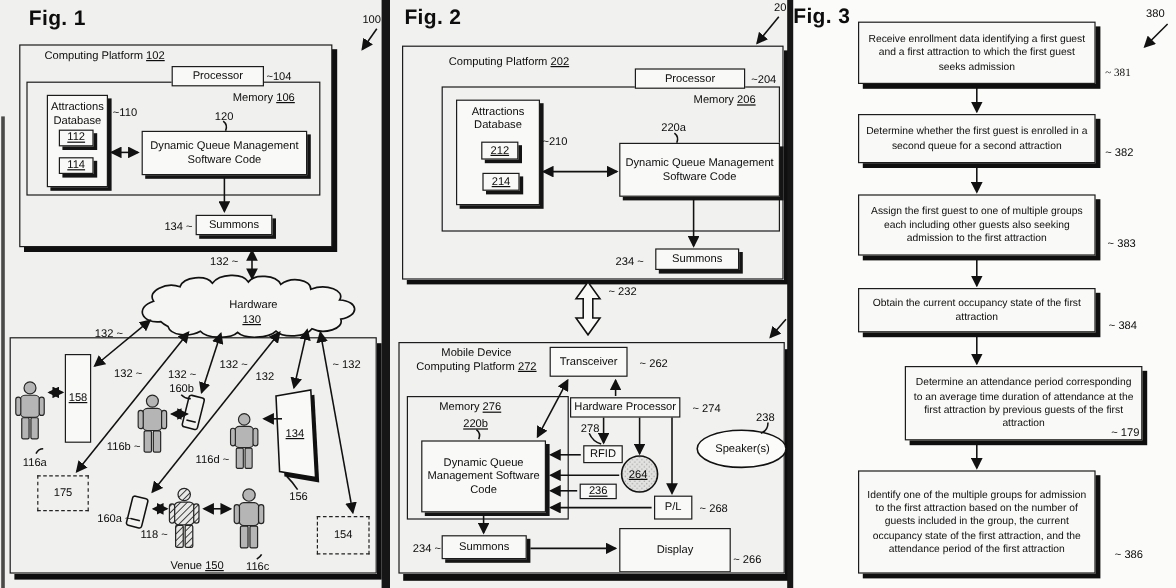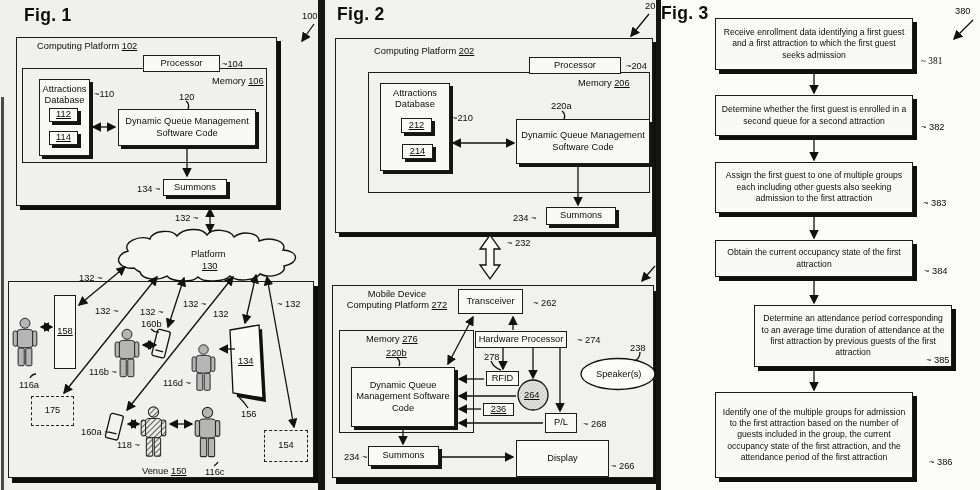--- a/index.html
+++ b/index.html
@@ -32,21 +32,21 @@
 <div class="panel" style="left:661px;width:319px;background:#fbfbf9;"></div>
 <div class="artifact" style="left:1px;top:97px;width:2.5px;height:393px;"></div>
 
 <div class="ttl" style="left:24px;top:5px;">Fig. 1</div>
 <div class="t" style="left:302px;top:11px;">100</div>
 
 <div class="box sh4 open" style="left:16px;top:37px;width:261px;height:169px;"></div>
 <div class="t" style="left:37px;top:41px;"><span>Computing Platform</span> <span class="u">102</span></div>
 
 <div class="box open" style="left:22px;top:68px;width:245px;height:95px;"></div>
-<div class="t" style="left:212px;top:76px;"><span>Memory</span> <span class="u">106</span></div>
+<div class="t" style="left:194px;top:76px;"><span>Memory</span> <span class="u">106</span></div>
 
 <div class="box" style="left:143px;top:55px;width:77px;height:17px;z-index:3;">
     <span>Processor</span>
   </div>
 <div class="t" style="left:222px;top:59px;">~104</div>
 
 <div class="box sh" style="left:39px;top:79px;width:51px;height:77px;"></div>
 <div class="t ctr" style="left:40px;top:84px;width:49px;white-space:normal;">
     <div>Attractions</div>
     <div>Database</div>
@@ -64,21 +64,21 @@
     <span>Dynamic Queue Management Software Code</span>
   </div>
 
 <div class="t" style="left:137px;top:184px;">134 ~</div>
 <div class="box sh" style="left:163px;top:179px;width:64px;height:17px;">
     <span>Summons</span>
   </div>
 
 <div class="t" style="left:175px;top:213px;">132 ~</div>
 
-<div class="t" style="left:191px;top:249px;">Platform</div>
+<div class="t" style="left:191px;top:249px;">Hardware</div>
 <div class="t u" style="left:202px;top:261px;">130</div>
 <div class="t" style="left:79px;top:273px;">132 ~</div>
 
 <div class="box open" style="left:8px;top:281px;width:306px;height:197px;border-width:1.6px;box-shadow:4px 5px 0 #0d0d0d;"></div>
 <div class="t" style="left:142px;top:466px;"><span>Venue</span> <span class="u">150</span></div>
 
 <div class="box" style="left:54px;top:295px;width:22px;height:74px;">
     <span class="u">158</span>
   </div>
 
@@ -213,21 +213,21 @@
 <div class="t" style="left:923px;top:198px;">~ 383</div>
 
 <div class="box sh4 step" style="left:715px;top:240px;width:198px;height:37px;">
     <span>Obtain the current occupancy state of the first attraction</span>
   </div>
 <div class="t" style="left:924px;top:266px;">~ 384</div>
 
 <div class="box sh4 step" style="left:715px;top:305px;width:198px;height:62px;margin-left:39px;">
     <span>Determine an attendance period corresponding to an average time duration of attendance at the first attraction by previous guests of the first attraction</span>
   </div>
-<div class="t" style="left:926px;top:355px;">~ 385</div>
+<div class="t" style="left:926px;top:355px;">~ 179</div>
 
 <div class="box sh4 step" style="left:715px;top:392px;width:198px;height:86px;">
     <span>Identify one of the multiple groups for admission to the first attraction based on the number of guests included in the group, the current occupancy state of the first attraction, and the attendance period of the first attraction</span>
   </div>
 <div class="t" style="left:929px;top:457px;">~ 386</div>
 
 <svg class="ov" width="980" height="490" viewBox="0 0 980 490">
   <defs>
     <marker id="ah" viewBox="0 0 10 10" refX="8.5" refY="5" markerWidth="7.5" markerHeight="7.5" orient="auto-start-reverse">
       <path d="M0,0 L10,5 L0,10 z" fill="#111"></path>

